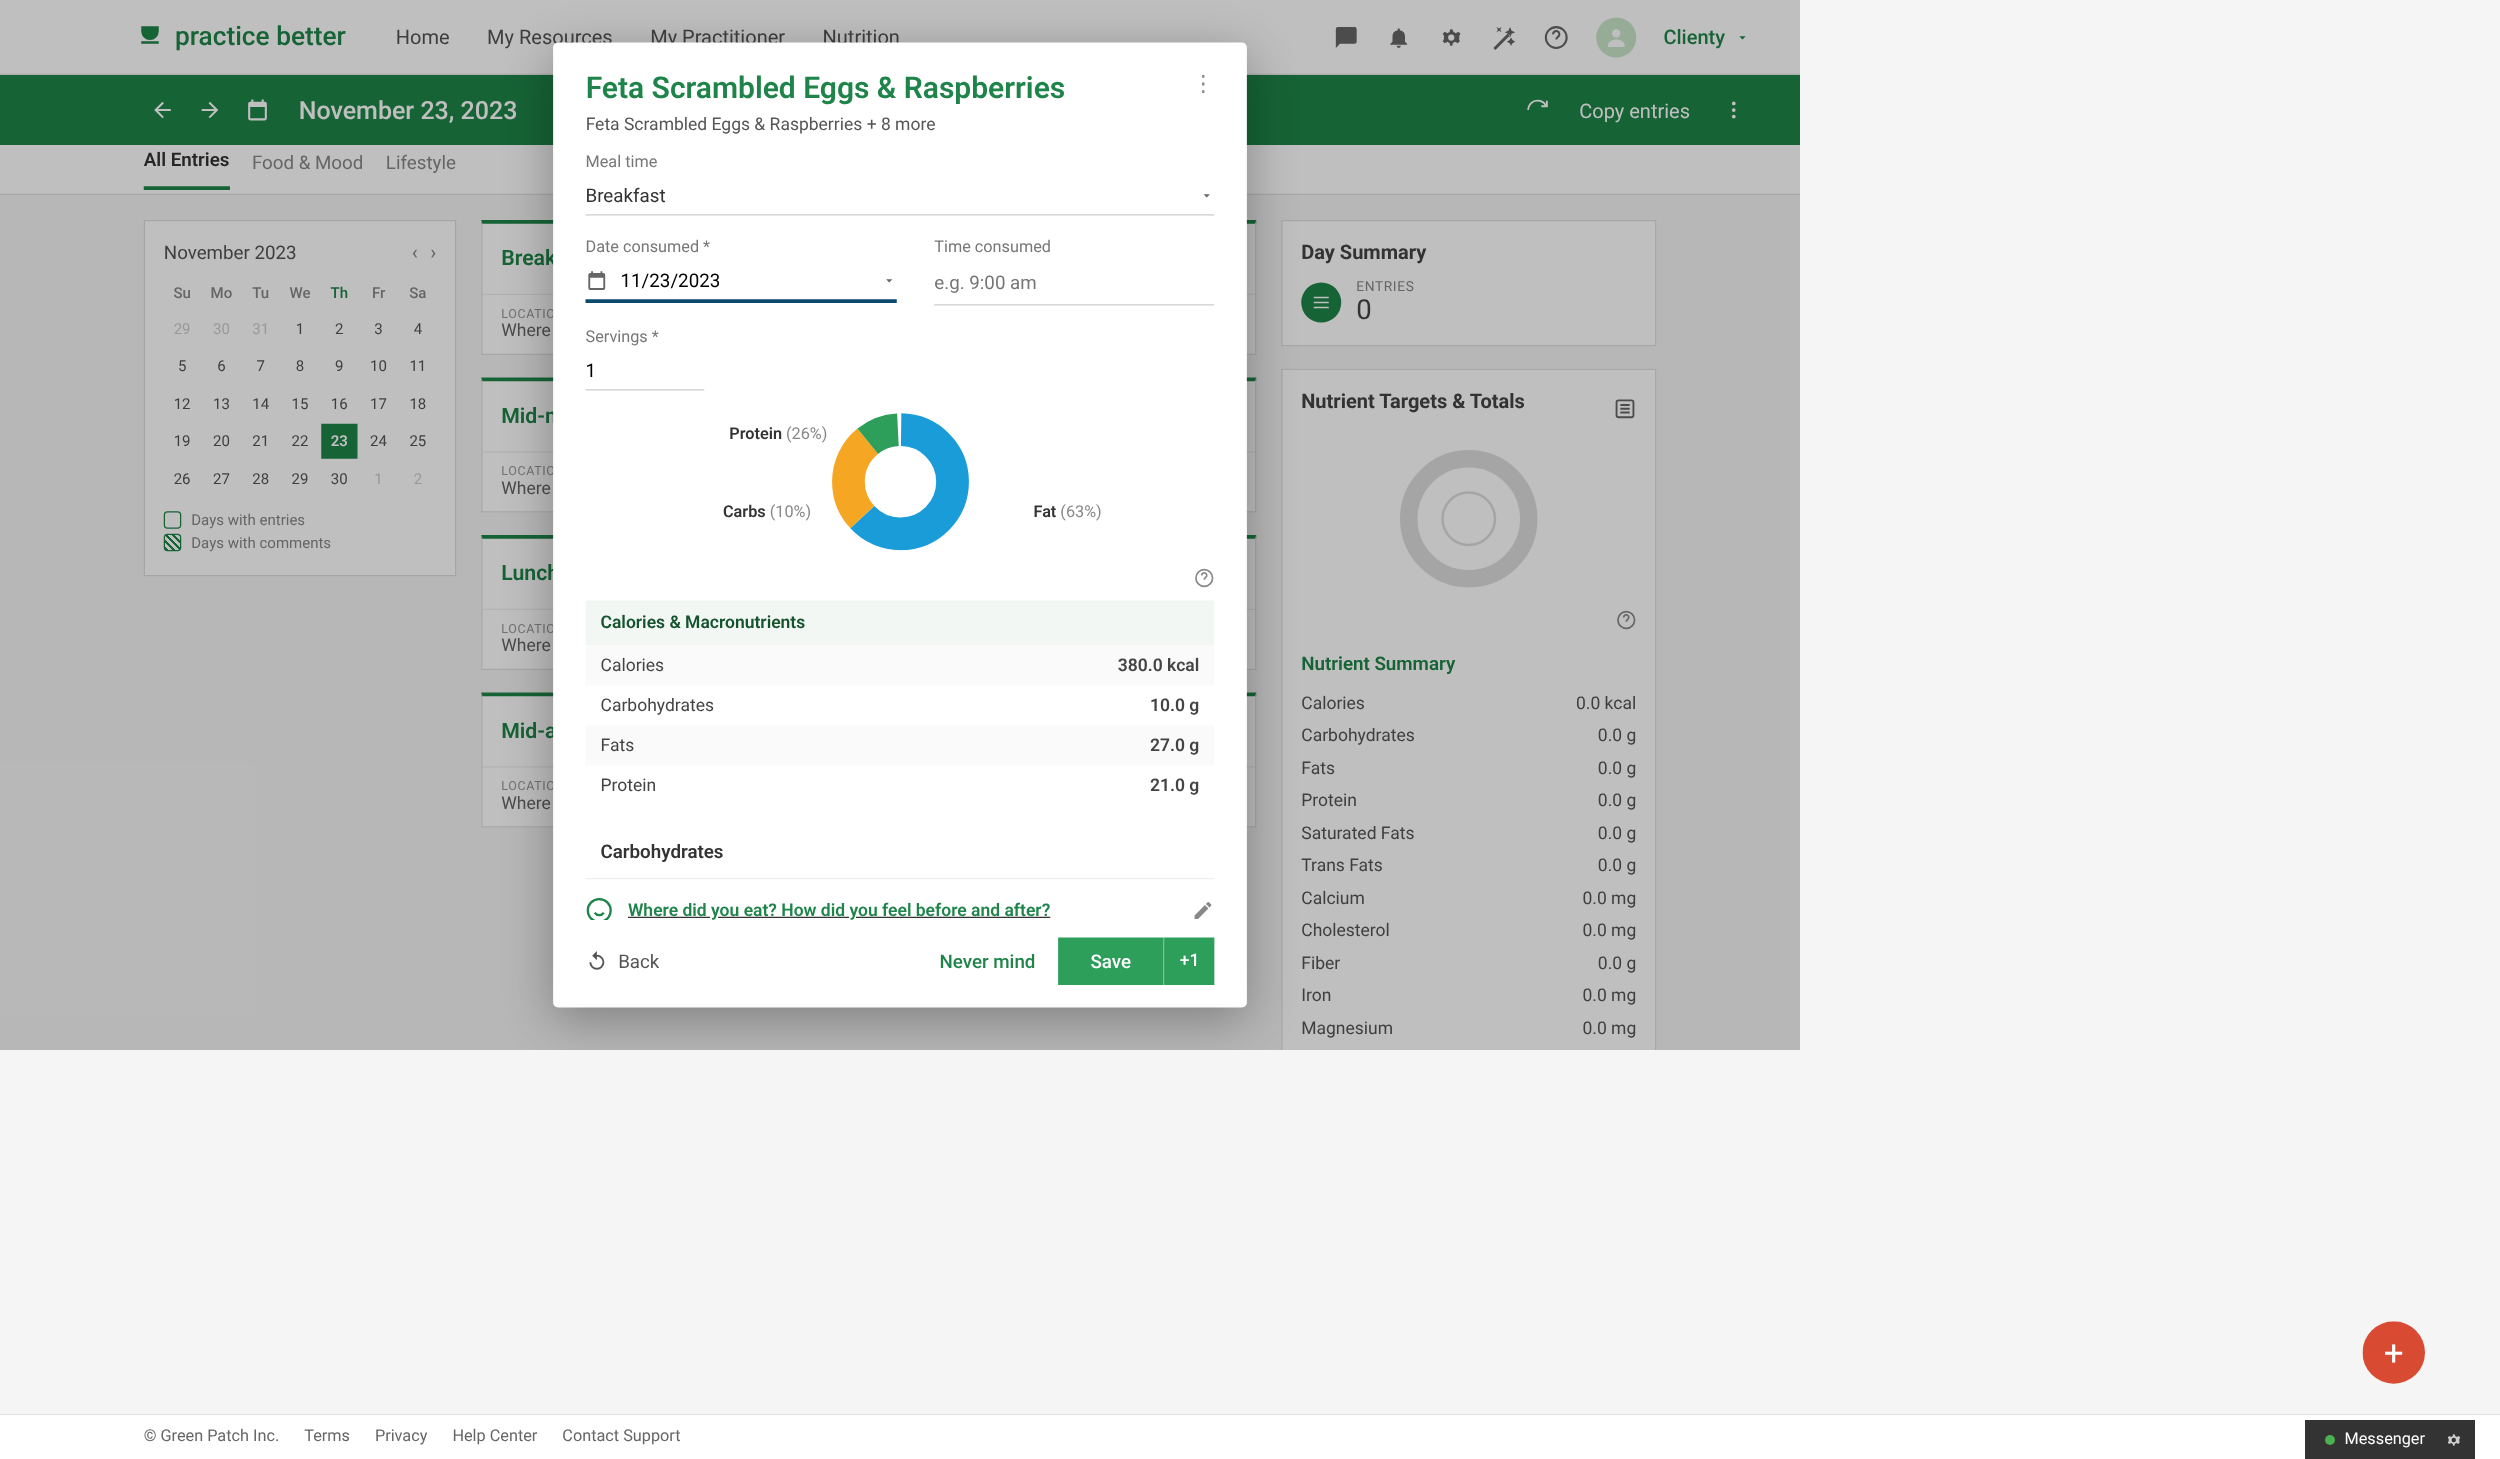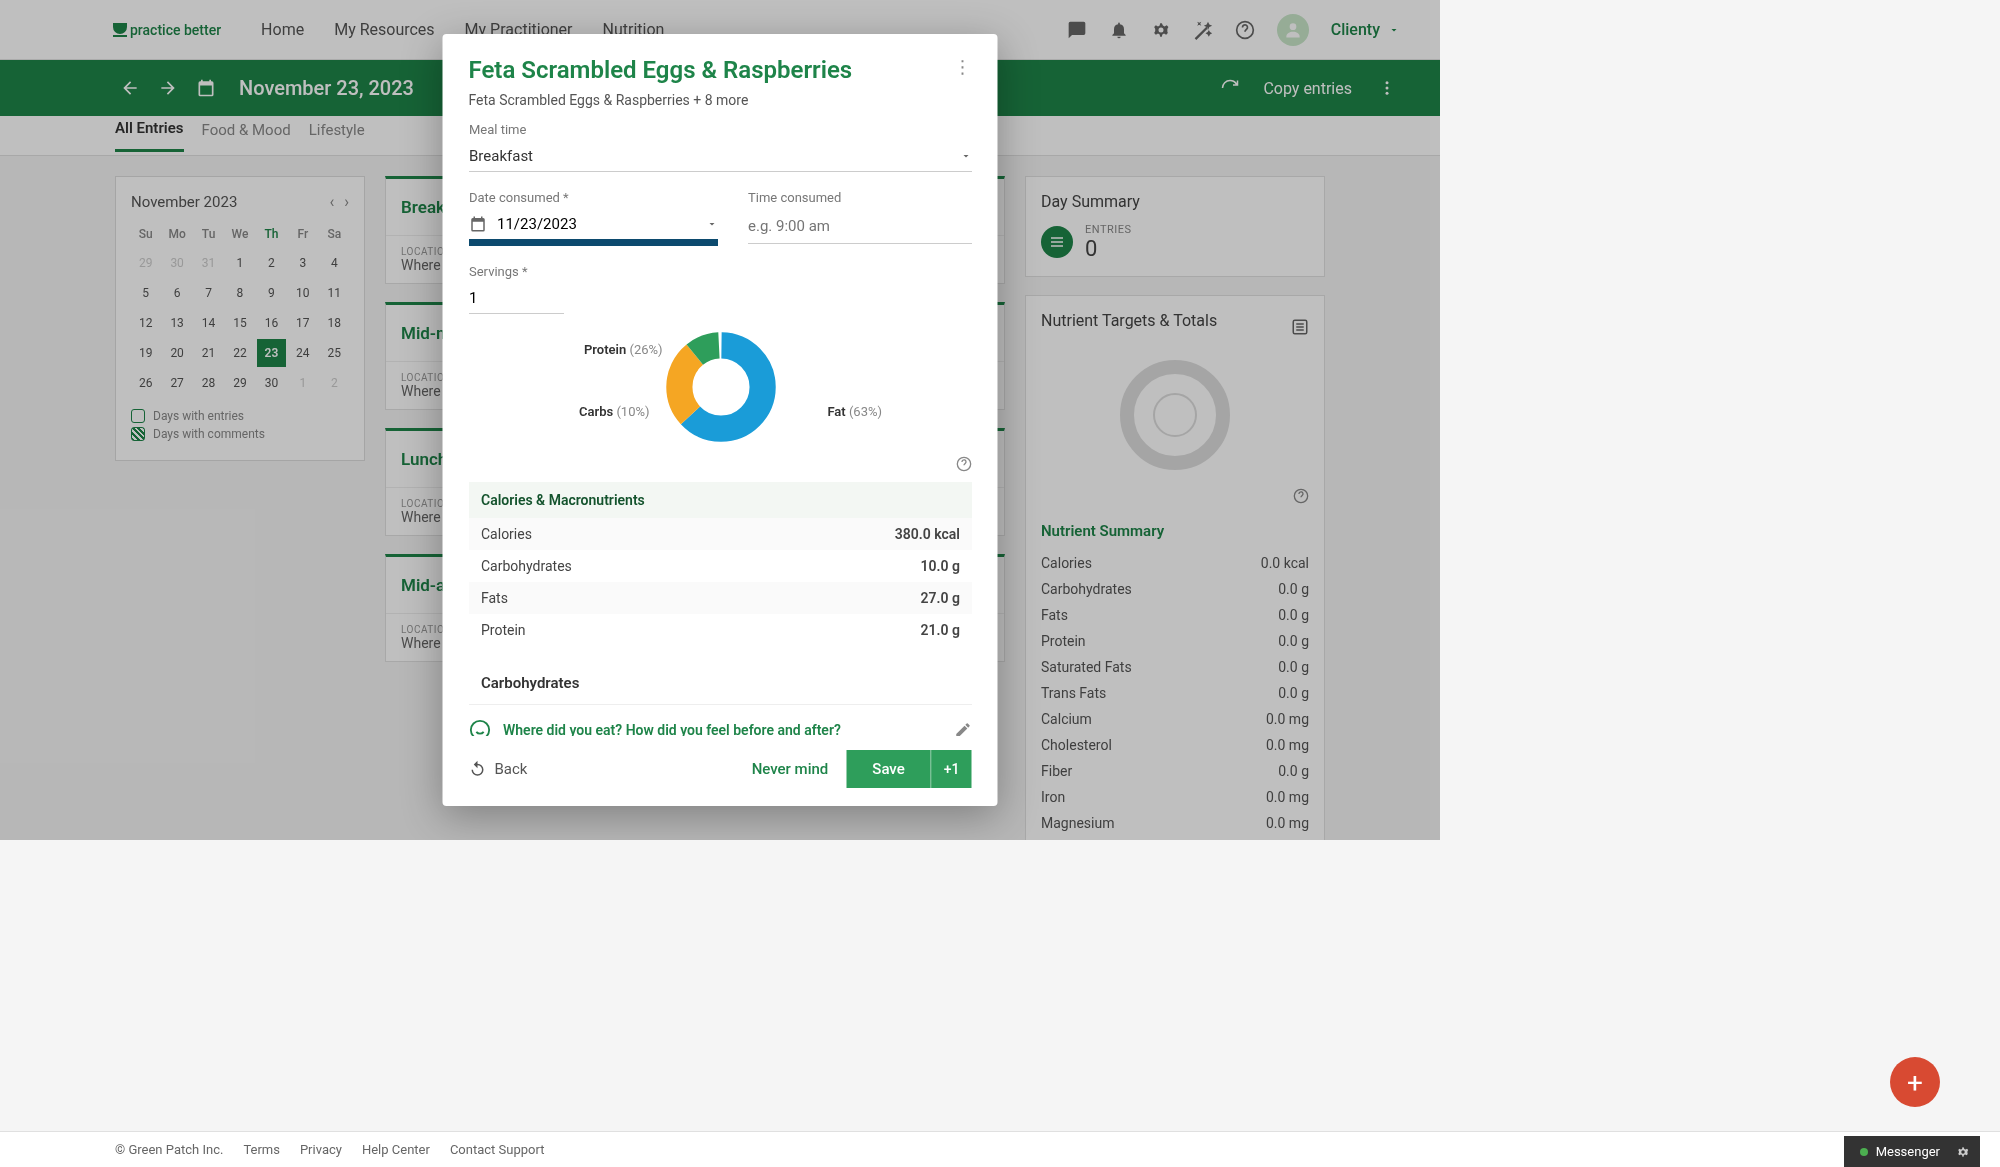--- a/index.html
+++ b/index.html
@@ -1,21 +1,21 @@
 <!DOCTYPE html>
 <html><head>
 <meta charset="utf-8">
 <style>
 * { margin:0; padding:0; box-sizing:border-box; font-family:-apple-system,BlinkMacSystemFont,"Segoe UI",Roboto,sans-serif; }
 body { background:#f5f5f5; color:#333; width:1440px; height:840px; overflow:hidden; position:relative; }
 .overlay { position:absolute; inset:0; background:rgba(0,0,0,0.25); z-index:5; }
 
 
 .topnav { height:60px; background:#fff; display:flex; align-items:center; padding:0 40px 0 110px; border-bottom:1px solid #e5e5e5; }
-.logo { display:flex; align-items:center; color:#1e8449; font-weight:500; font-size:14px; margin-right:40px; }
+.logo { display:flex; align-items:flex-start; gap:10px; color:#1e8449; font-weight:500; font-size:21px; margin-right:40px; }
 .logo-mark { width:20px; height:20px; }
 .nav-links { display:flex; gap:30px; }
 .nav-links span { color:#555; font-size:16px; cursor:pointer; }
 .nav-right { margin-left:auto; display:flex; align-items:center; gap:22px; }
 .icon-btn { width:20px; height:20px; display:flex; align-items:center; justify-content:center; color:#666; cursor:pointer; }
 .avatar { width:32px; height:32px; border-radius:50%; background:#c8e6c9; display:flex; align-items:center; justify-content:center; }
 .user-dropdown { display:flex; align-items:center; gap:8px; color:#1e8449; font-weight:500; cursor:pointer; }
 
 
 .greenbar { height:56px; background:#1e8449; display:flex; align-items:center; padding:0 30px 0 115px; color:#fff; }
@@ -54,21 +54,21 @@
 
 
 .meal-card { background:#fff; border-top:3px solid #1e8449; border-left:1px solid #e0e0e0; border-right:1px solid #e0e0e0; border-bottom:1px solid #e0e0e0; margin-bottom:18px; }
 .meal-card h3 { color:#1e8449; font-size:17px; font-weight:600; padding:18px 15px; }
 .meal-card .loc { padding:10px 15px; border-top:1px solid #eee; }
 .meal-card .loc-label { font-size:10px; color:#999; letter-spacing:0.5px; }
 .meal-card .loc-text { font-size:14px; color:#666; }
 
 
 .panel { background:#fff; border:1px solid #e0e0e0; margin-bottom:18px; padding:15px; }
-.panel-title { font-size:16px; font-weight:400; color:#444; margin-bottom:12px; }
+.panel-title { font-size:16px; font-weight:700; color:#444; margin-bottom:12px; }
 .entries-row { display:flex; align-items:center; gap:12px; }
 .entries-badge { width:32px; height:32px; border-radius:50%; background:#1e8449; color:#fff; display:flex; align-items:center; justify-content:center; }
 .entries-label { font-size:11px; color:#888; letter-spacing:0.5px; }
 .entries-count { font-size:22px; color:#444; }
 .nt-header { display:flex; justify-content:space-between; align-items:center; }
 .ring { width:110px; height:110px; border:14px solid #ddd; border-radius:50%; margin:18px auto; position:relative; }
 .ring:after { content:''; position:absolute; top:50%; left:50%; width:40px; height:40px; border:2px solid #ddd; border-radius:50%; transform:translate(-50%,-50%); }
 .ns-title { color:#1e8449; font-weight:600; font-size:15px; margin:18px 0 10px; }
 .ns-row { display:flex; justify-content:space-between; font-size:14px; color:#555; padding:5px 0; }
 
@@ -86,21 +86,21 @@
 .modal-title { color:#1e8449; font-size:24px; font-weight:600; }
 .modal-more { color:#888; cursor:pointer; font-size:18px; }
 .modal-sub { padding:0 26px 14px; color:#555; font-size:14px; }
 .modal-body { padding:0 26px; overflow-y:auto; flex:1; }
 .field { margin-bottom:18px; }
 .field-label { font-size:13px; color:#777; margin-bottom:4px; }
 .select-row { display:flex; justify-content:space-between; align-items:center; border-bottom:1px solid #ccc; padding:6px 0; cursor:pointer; }
 .select-val { font-size:15px; color:#333; }
 .row2 { display:flex; gap:30px; }
 .row2 > div { flex:1; }
-.date-input { display:flex; align-items:center; gap:10px; border-bottom:7px solid #0c4a6e; padding:6px 0; }
+.date-input { display:flex; align-items:center; gap:10px; border-bottom:3px solid #0c4a6e; padding:6px 0; }
 .date-input input { border:none; outline:none; font-size:15px; flex:1; }
 .time-input { border:none; border-bottom:1px solid #ccc; padding:8px 0; width:100%; font-size:15px; outline:none; }
 .servings-input { width:95px; border:none; border-bottom:1px solid #ccc; padding:6px 0; font-size:15px; outline:none; }
 
 
 .donut-wrap { display:flex; justify-content:center; align-items:center; margin:18px 0 10px; position:relative; }
 .donut { width:110px; height:110px; }
 .donut-label { position:absolute; font-size:13px; }
 .donut-label .name { font-weight:600; color:#333; }
 .donut-label .pct { color:#888; }

